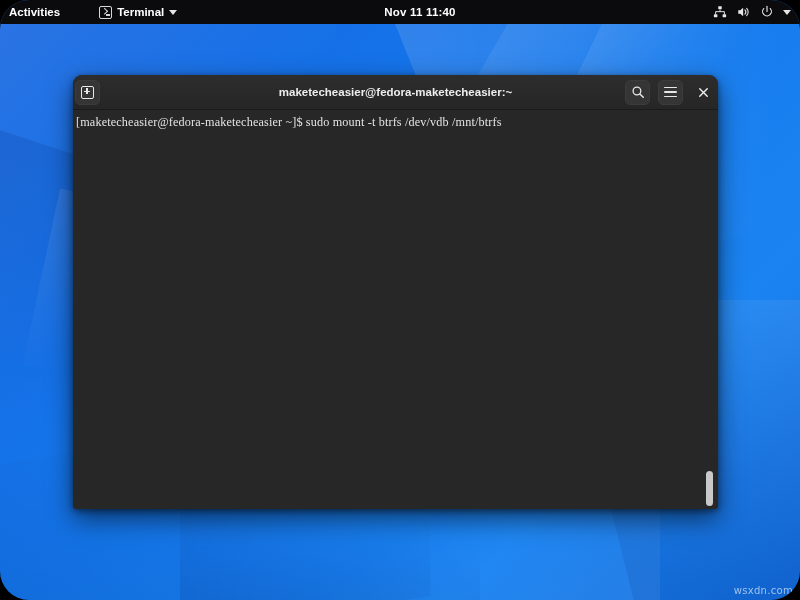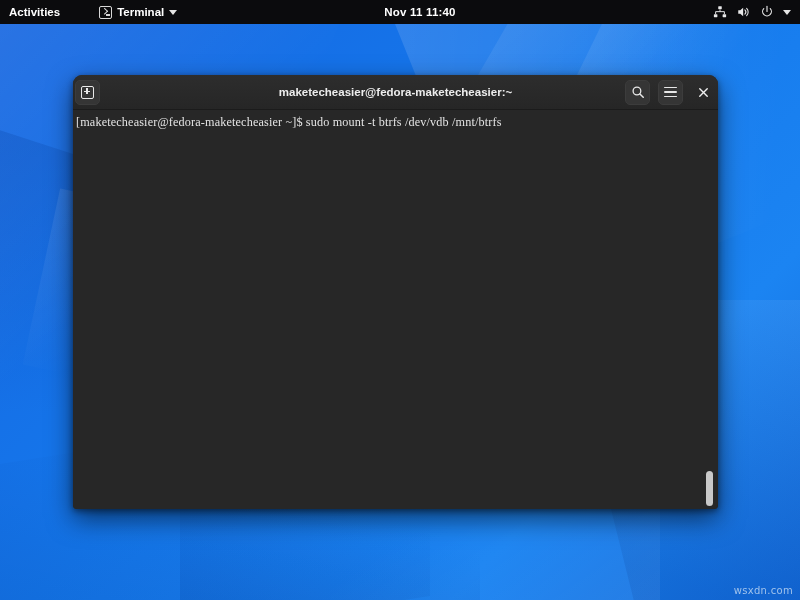--- a/index.html
+++ b/index.html
@@ -6,20 +6,21 @@
     margin: 0;
     padding: 0;
     background: #000;
   }
   #screen {
     position: relative;
     width: 800px;
     height: 600px;
     overflow: hidden;
     font-family: "Liberation Sans", sans-serif;
+    border-radius: 29px;
     -webkit-font-smoothing: antialiased;
   }
 
   
   .wallpaper {
     position: absolute;
     inset: 0;
     background: linear-gradient(135deg, #1565e0 0%, #1578ec 45%, #1b84f2 75%, #1168d8 100%);
     overflow: hidden;
   }

